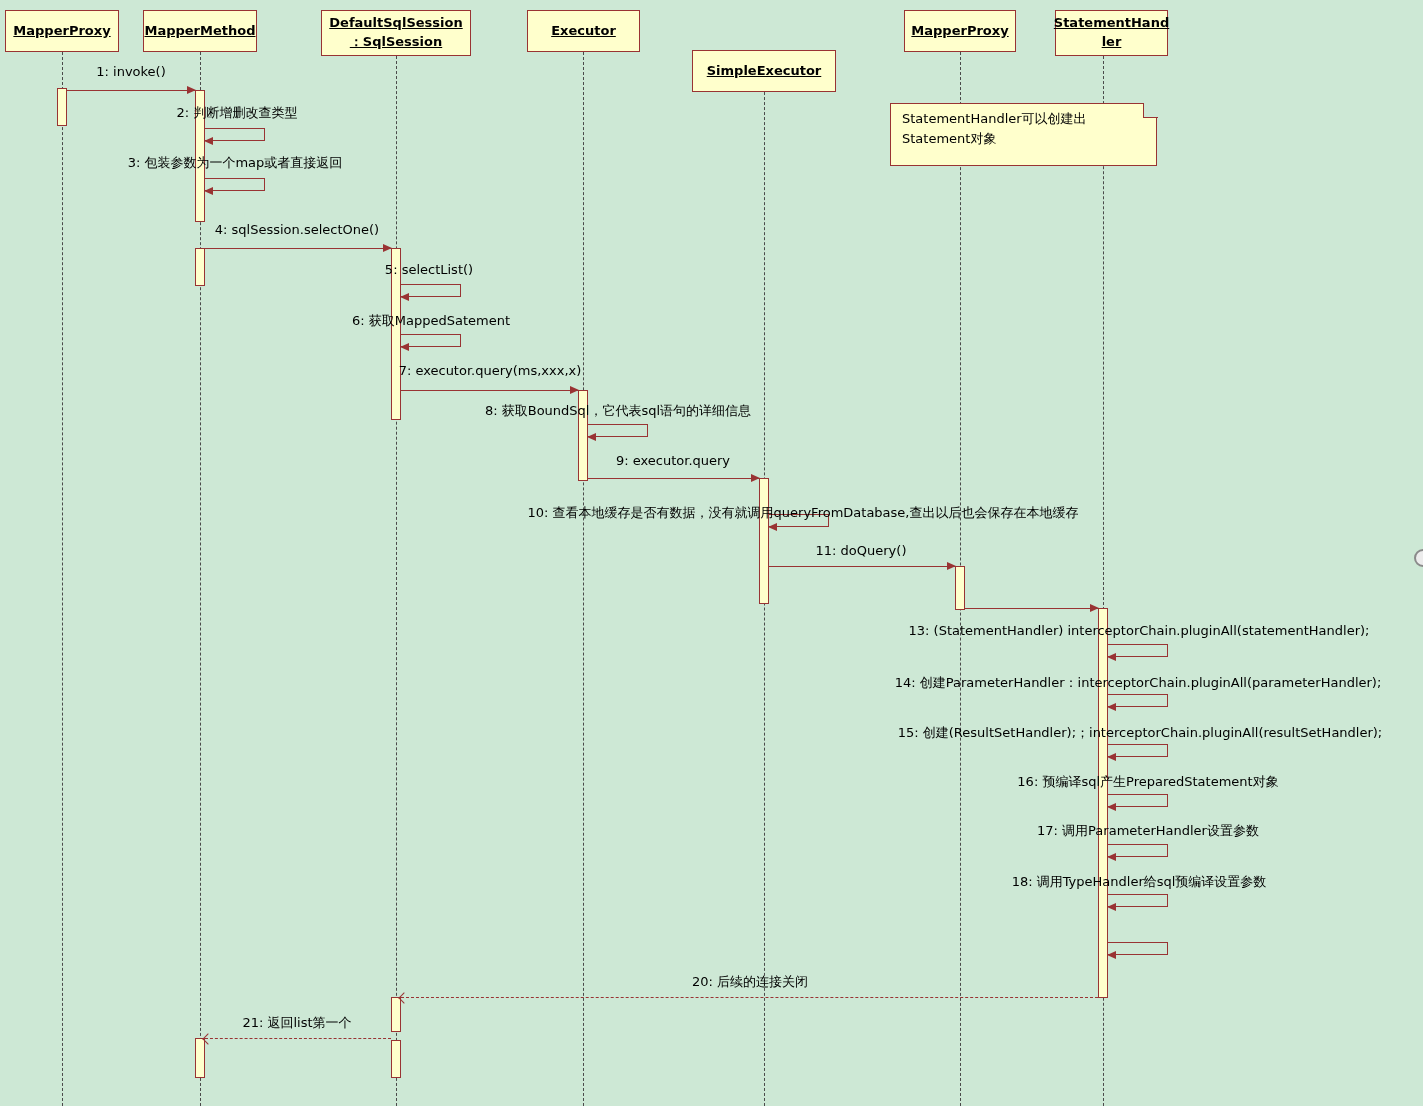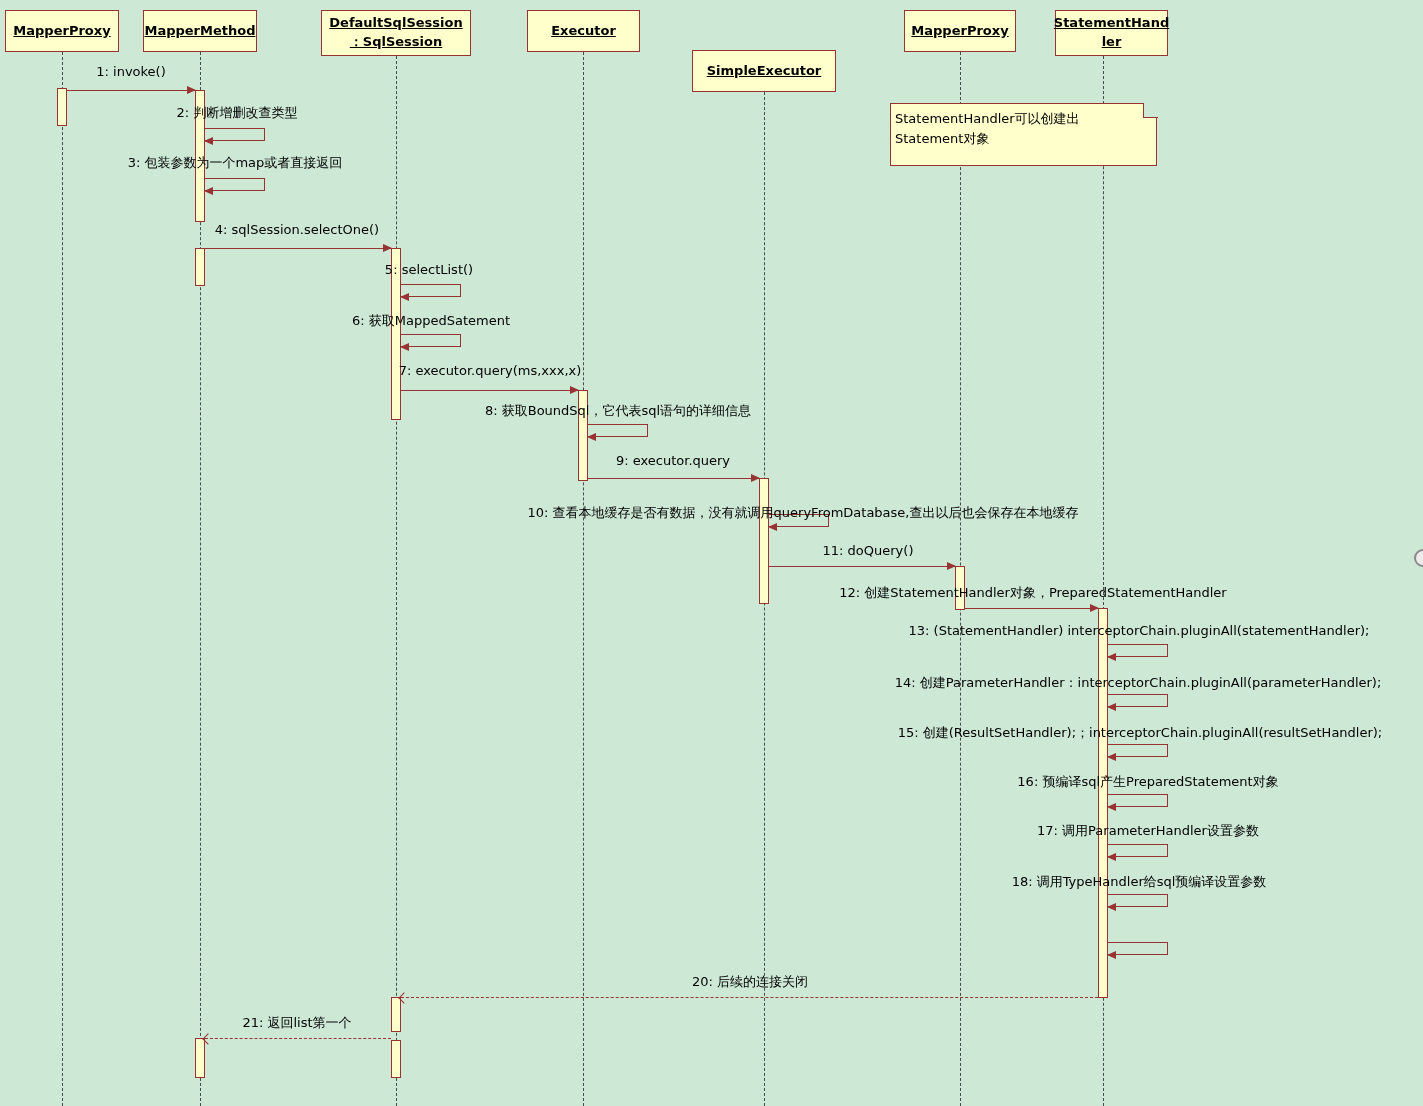--- a/index.html
+++ b/index.html
@@ -22,21 +22,21 @@
   .self-loop{position:absolute;box-sizing:border-box;border-top:1.5px solid var(--accent);
     border-right:1.5px solid var(--accent);border-bottom:1.5px solid var(--accent);z-index:4;}
   .head-left{position:absolute;left:-1px;bottom:-5px;width:0;height:0;
     border-top:4.5px solid transparent;border-bottom:4.5px solid transparent;
     border-right:9px solid var(--accent);}
   .return-line{position:absolute;border-top:1.5px dashed var(--accent);z-index:4;}
   .chev-left{position:absolute;left:-1px;top:-4.5px;width:7px;height:7px;
     border-left:1.8px solid var(--accent);border-bottom:1.8px solid var(--accent);
     transform:rotate(45deg);}
   .note{position:absolute;box-sizing:border-box;background:var(--boxfill);
-    border:1.5px solid var(--accent);font-size:13px;color:#000;padding:5px 4px;
+    border:1.5px solid var(--accent);font-size:13px;color:#000;padding:5px 11px;
     line-height:1.55;z-index:2;}
   .fold{position:absolute;top:-1.5px;right:-1.5px;width:14px;height:14px;background:var(--bg);
     border-left:1.5px solid var(--accent);border-bottom:1.5px solid var(--accent);}
   .edge-circle{position:absolute;box-sizing:border-box;border-radius:50%;
     border:2px solid #8a8a8a;background:#ececec;z-index:6;}
 </style>
 </head>
 <body>
 
 <div id="stage" style="background: rgb(205, 232, 213); width: 1423px; height: 1106px;">
@@ -122,25 +122,24 @@
       <div class="head-right"></div>
     </div>
     <div class="msg-label" style="left: 673px; top: 453px;">9: executor.query</div>
     <div class="self-loop" style="left: 769px; top: 514px; width: 60px; height: 13px;">
       <div class="head-left"></div>
     </div>
     <div class="msg-label" style="left: 803px; top: 492px; margin-top: 12px;">10: 查看本地缓存是否有数据，没有就调用queryFromDatabase,查出以后也会保存在本地缓存</div>
     <div class="arrow" style="left: 769px; top: 566px; width: 186px; height: 0px; border-top: 1.5px solid var(--accent);">
       <div class="head-right"></div>
     </div>
-    <div class="msg-label" style="left: 861px; top: 543px; margin-left: 7px;">11: doQuery()</div>
+    <div class="msg-label" style="left: 861px; top: 543px;">11: doQuery()</div>
     <div class="arrow" style="left: 965px; top: 608px; width: 133px; height: 0px; border-top: 1.5px solid var(--accent);">
       <div class="head-right"></div>
     </div>
-    <div class="msg-label" style="left: 1033px; top: 584px;">12: 创建StatementHandler对象，PreparedStatementHandler</div>
     <div class="self-loop" style="left: 1108px; top: 644px; width: 60px; height: 13px;">
       <div class="head-left"></div>
     </div>
     <div class="msg-label" style="left: 1139px; top: 623px;">13: (StatementHandler) interceptorChain.pluginAll(statementHandler);</div>
     <div class="self-loop" style="left: 1108px; top: 694px; width: 60px; height: 13px;">
       <div class="head-left"></div>
     </div>
     <div class="msg-label" style="left: 1138px; top: 674px;">14: 创建ParameterHandler：interceptorChain.pluginAll(parameterHandler);</div>
     <div class="self-loop" style="left: 1108px; top: 744px; width: 60px; height: 13px;">
       <div class="head-left"></div>

